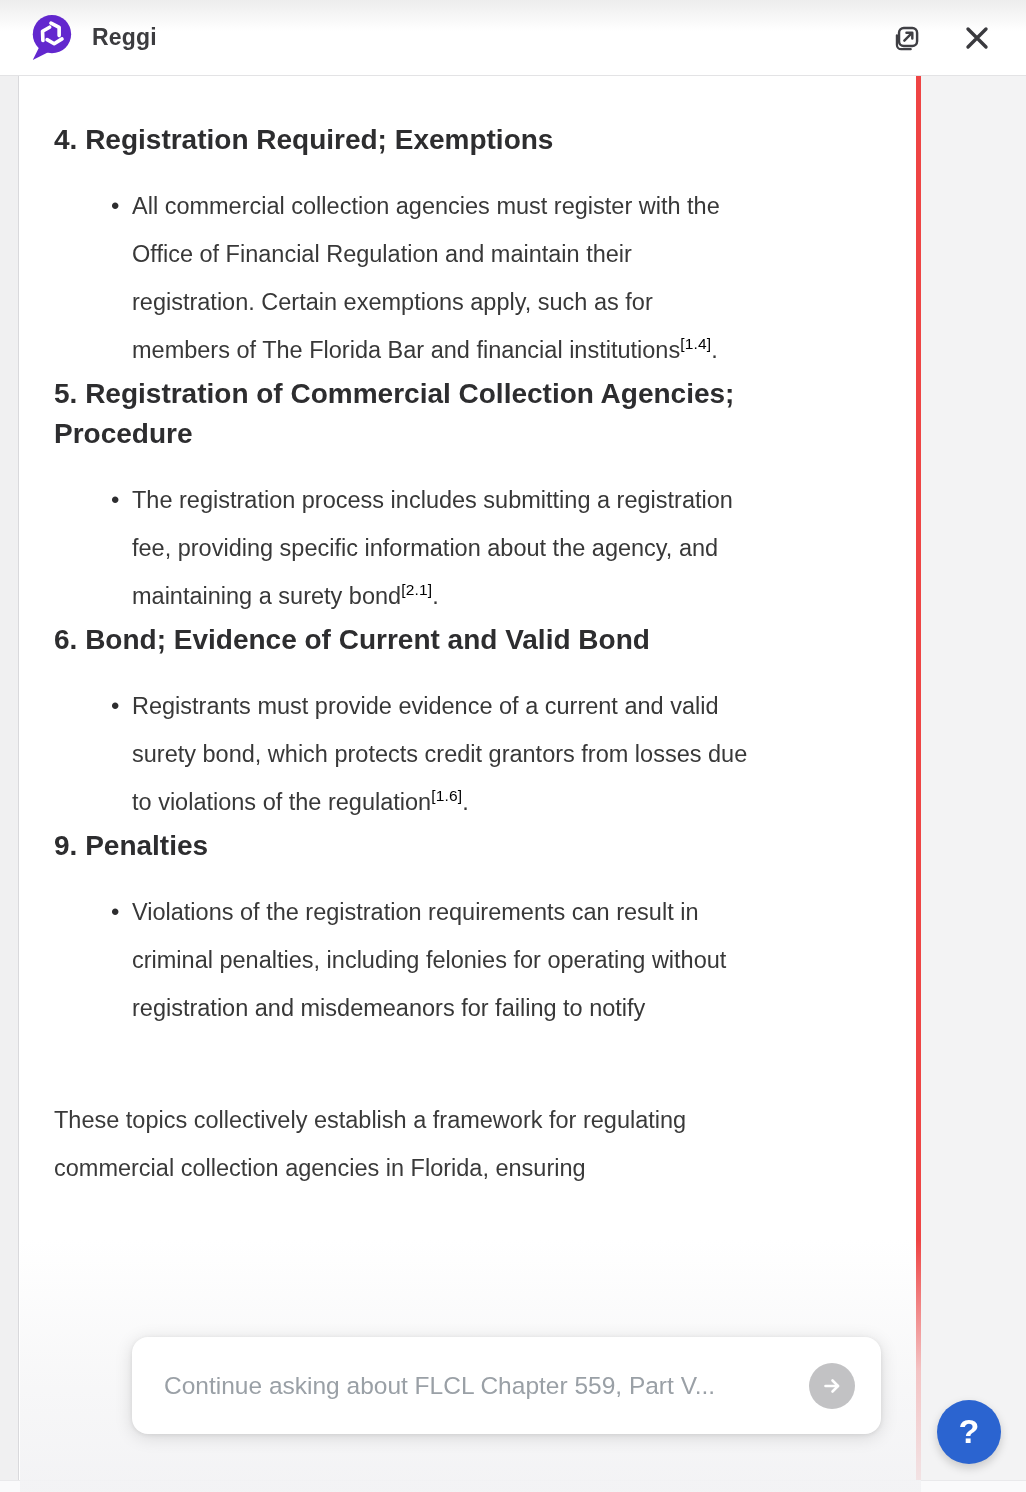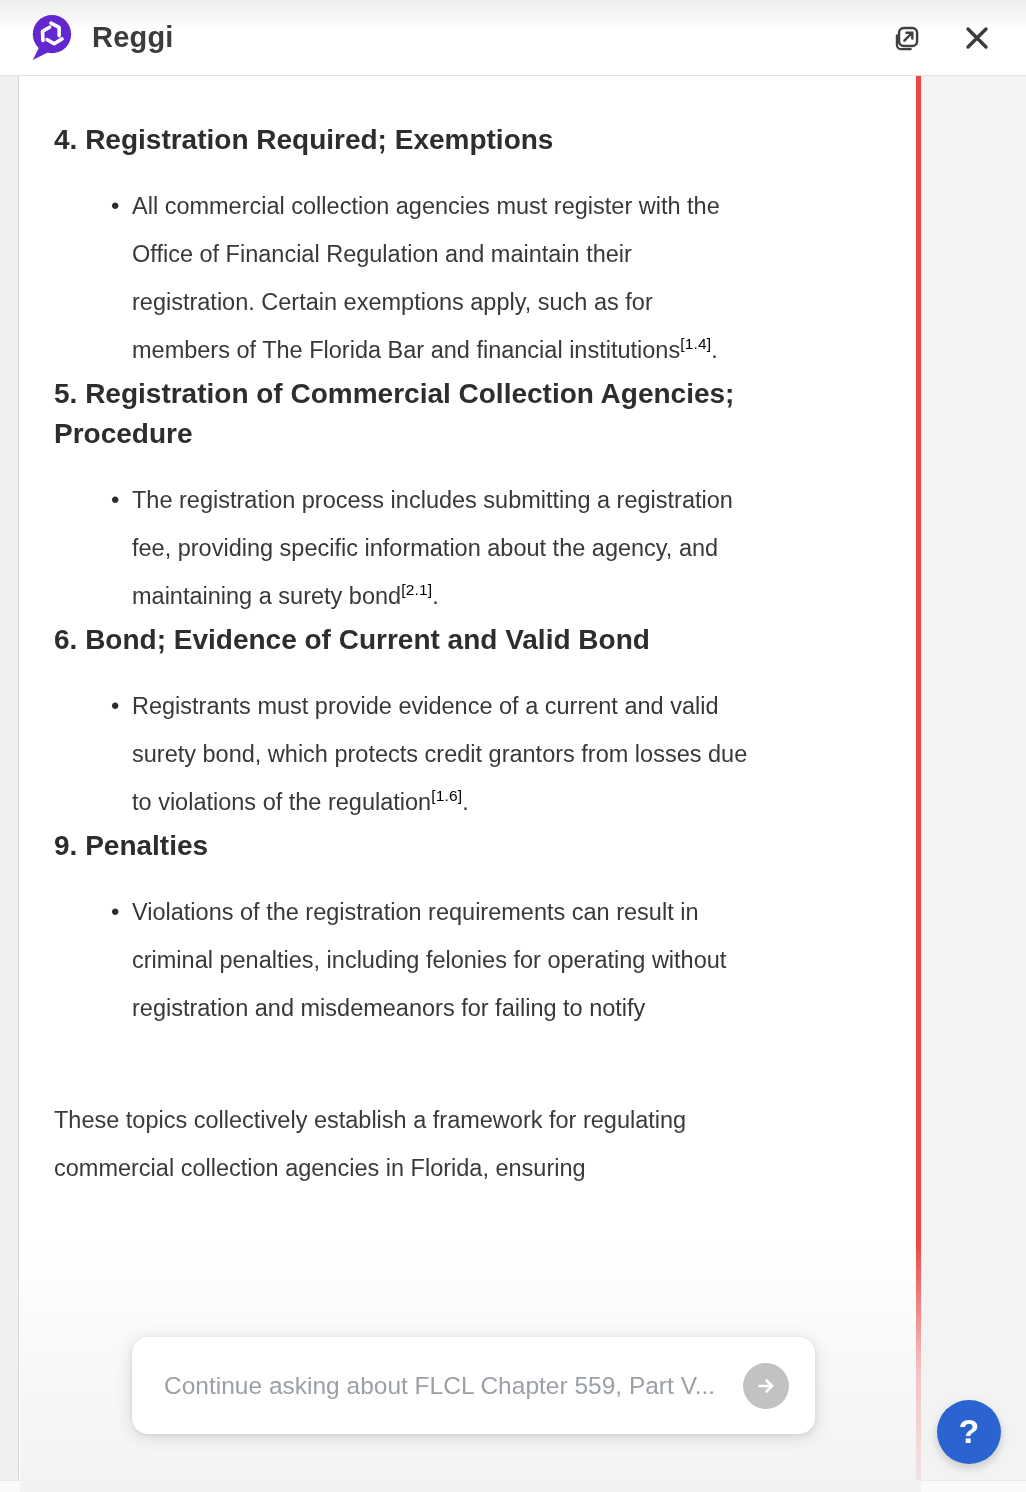--- a/index.html
+++ b/index.html
@@ -16,21 +16,21 @@
   .header {
     position: absolute; top: 0; left: 0; right: 0; height: 76px;
     background: linear-gradient(to bottom, #ededed 0%, #ffffff 42%);
     border-bottom: 1px solid #e3e3e5;
     display: flex; align-items: center;
     padding: 0 28px;
     z-index: 50;
   }
   .logo-wrap { width: 46px; height: 50px; margin-right: 18px; display: flex; align-items: center; }
   .app-title {
-    font-size: 29px; font-weight: 700; color: #3c3c3f; letter-spacing: 0.2px;
+    font-size: 23px; font-weight: 700; color: #3c3c3f; letter-spacing: 0.2px;
     flex: 1;
   }
   .header-btn {
     background: none; border: none; cursor: pointer;
     width: 42px; height: 42px; display: flex; align-items: center; justify-content: center;
   }
   .header-btn + .header-btn { margin-left: 28px; }
 
   
   .left-gutter {
@@ -89,21 +89,21 @@
     background: linear-gradient(to bottom,
       rgba(245,245,246,0) 0%,
       rgba(245,245,246,0.72) 52%,
       rgba(242,242,244,0.93) 100%);
     pointer-events: none;
     z-index: 15;
   }
 
   
   .composer {
-    position: absolute; left: 132px; top: 1337px; width: 683px; height: 97px;
+    position: absolute; left: 132px; top: 1337px; width: 749px; height: 97px;
     background: #ffffff; border-radius: 16px;
     box-shadow: 0 3px 18px rgba(0,0,0,0.13), 0 1px 4px rgba(0,0,0,0.08);
     display: flex; align-items: center;
     padding: 0 26px 0 32px;
     z-index: 20;
   }
   .composer input {
     flex: 1; border: none; outline: none; background: transparent;
     font-family: "Liberation Sans", "DejaVu Sans", sans-serif;
     font-size: 24.5px; color: #3a3a3a;

